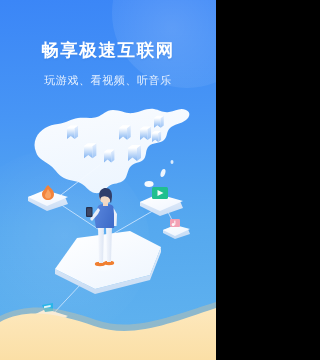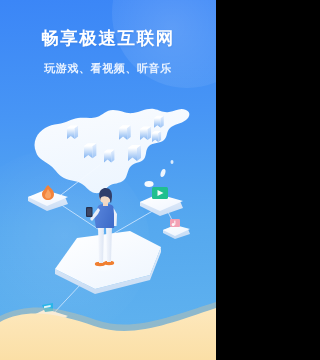--- a/index.html
+++ b/index.html
@@ -33,42 +33,42 @@
     left: -40px;
     top: 150px;
     width: 190px;
     height: 190px;
     background: radial-gradient(circle at 55% 45%, rgba(255,255,255,0.10) 0%, rgba(255,255,255,0) 70%);
   }
 
   
   .headline {
     position: absolute;
-    top: 0;
+    top: 12px;
     left: 0;
     right: 0;
     text-align: center;
     z-index: 20;
   }
   .title {
     margin: 0;
     padding-top: 28px;
     color: #ffffff;
     font-size: 17.5px;
     font-weight: bold;
     letter-spacing: 1.6px;
     line-height: 1.25;
     text-shadow: 0 1px 2px rgba(30,90,180,0.18);
   }
   .subtitle {
     margin: 0;
     padding-top: 11px;
     color: #eaf3ff;
     font-size: 11px;
-    font-weight: bold;
+    font-weight: normal;
     letter-spacing: 0.6px;
     line-height: 1.3;
   }
 
   
   .illustration {
     position: absolute;
     inset: 0;
     z-index: 10;
   }

